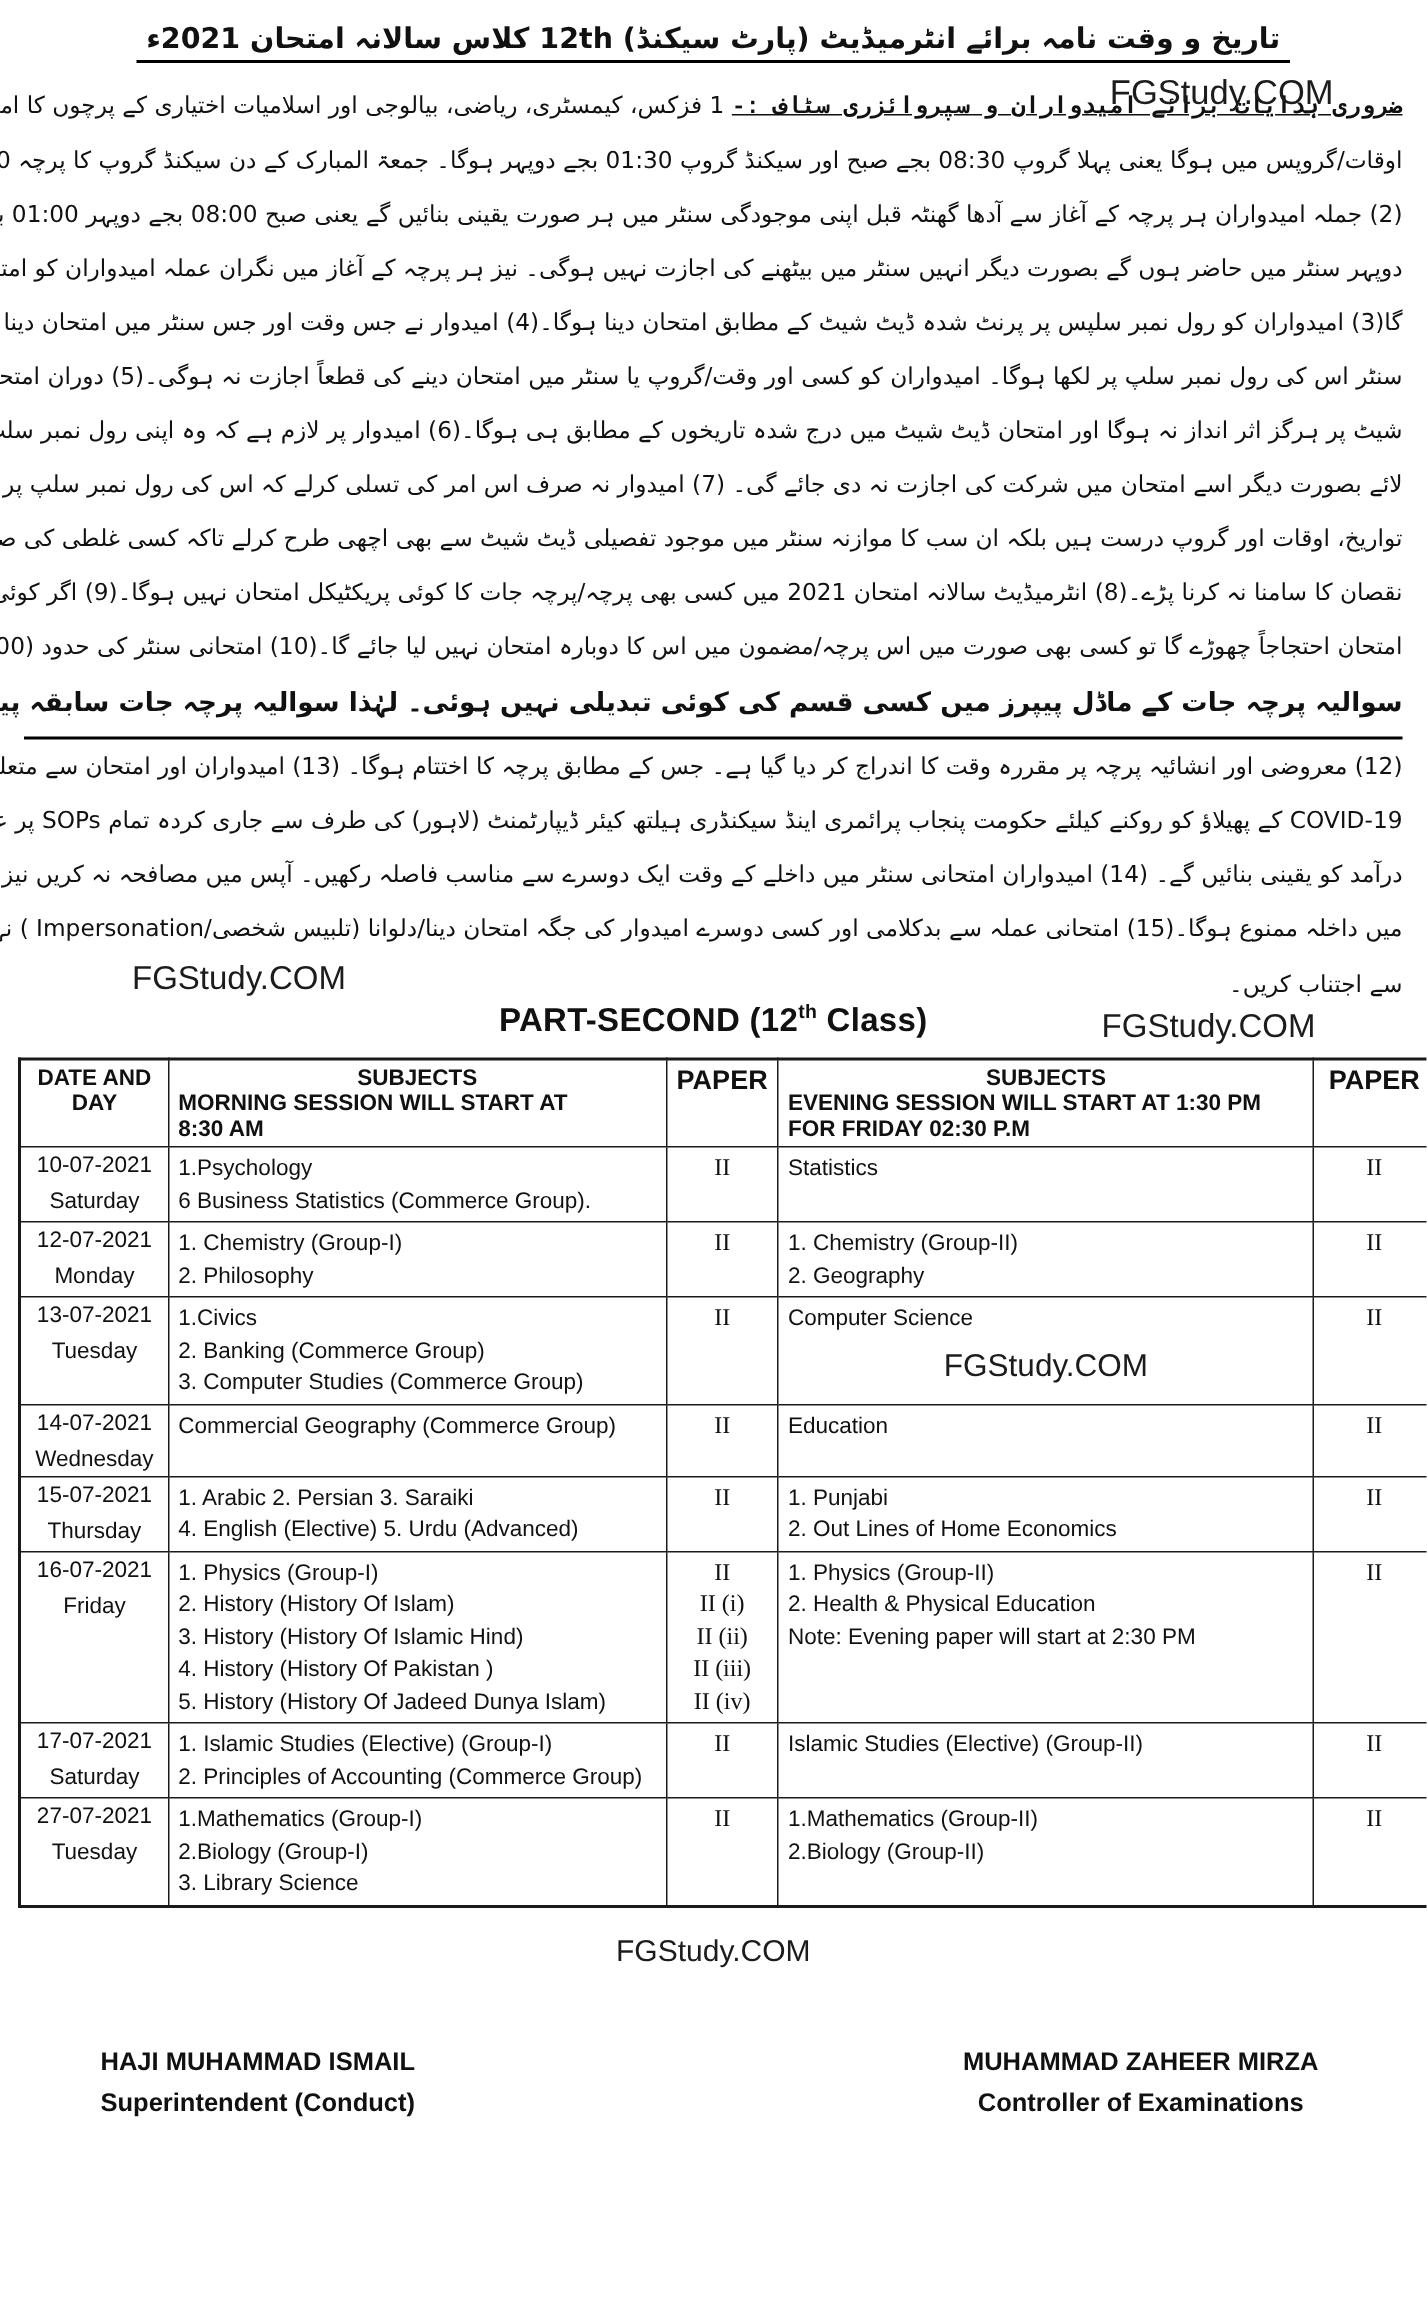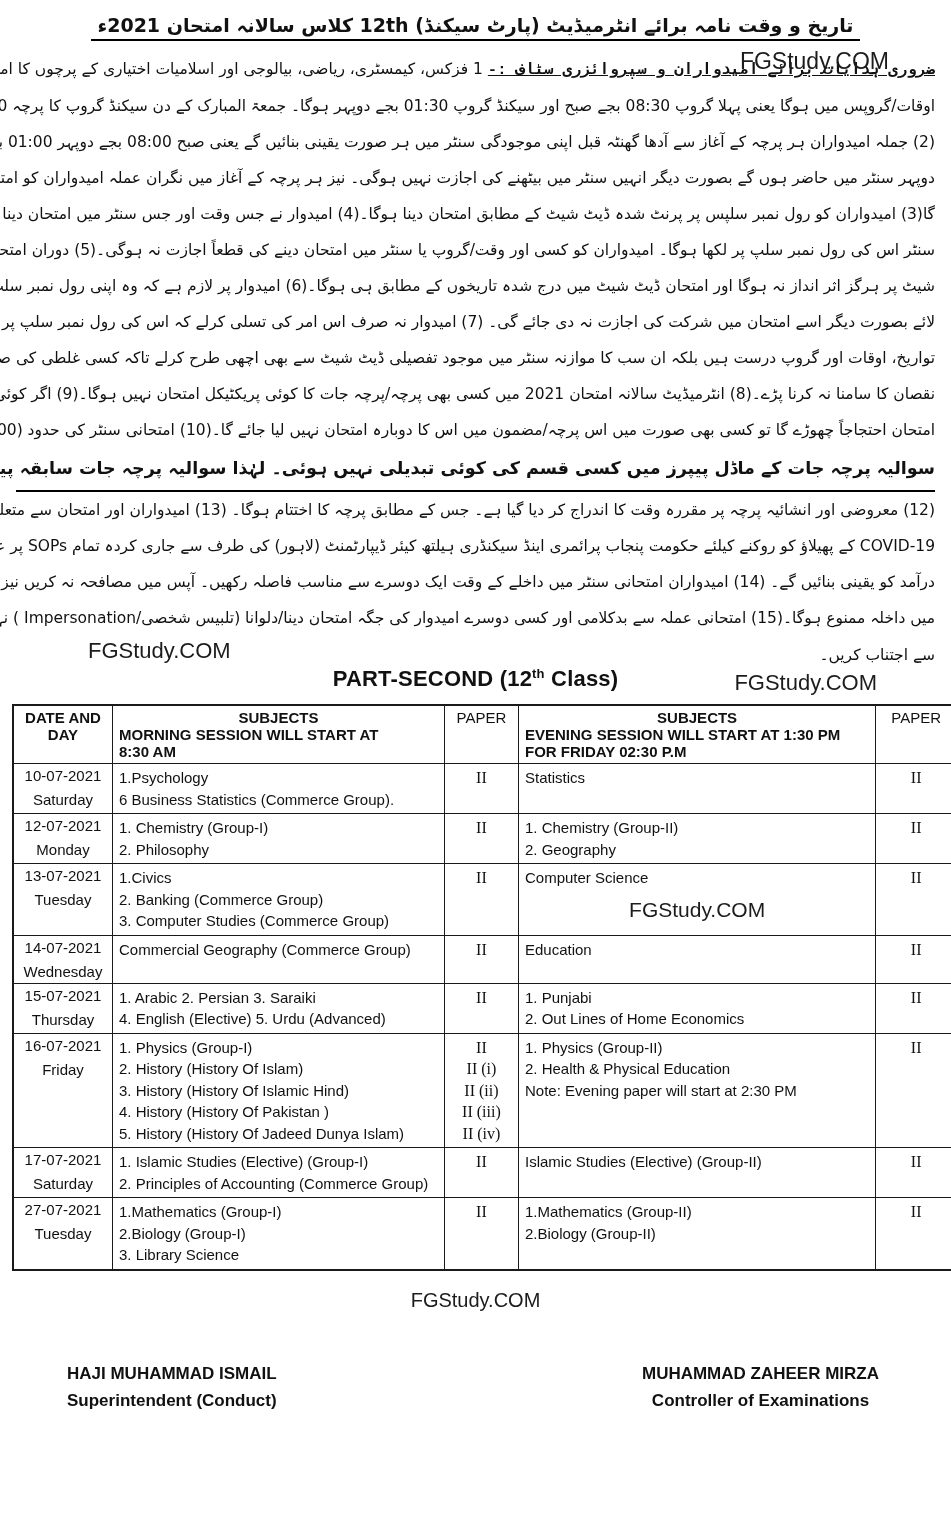--- a/index.html
+++ b/index.html
@@ -141,22 +141,22 @@
     font-weight:bold;
   }
   th.date-h{
     text-align:center;
     font-size:15px;
     font-weight:bold;
     vertical-align:middle;
   }
   th.paper-h{
     text-align:center;
-    font-size:15px;
-    font-weight:normal;
+    font-size:18px;
+    font-weight:bold;
     vertical-align:middle;
   }
   td.date-cell{text-align:center;font-size:15px;}
   td.date-cell .day{margin-top:7px;}
   td.subj-cell{font-size:15px;}
   td.subj-cell div{line-height:21.5px;}
   td.paper-cell{
     text-align:center;
     font-family:"Liberation Serif",serif;
     font-size:16px;

